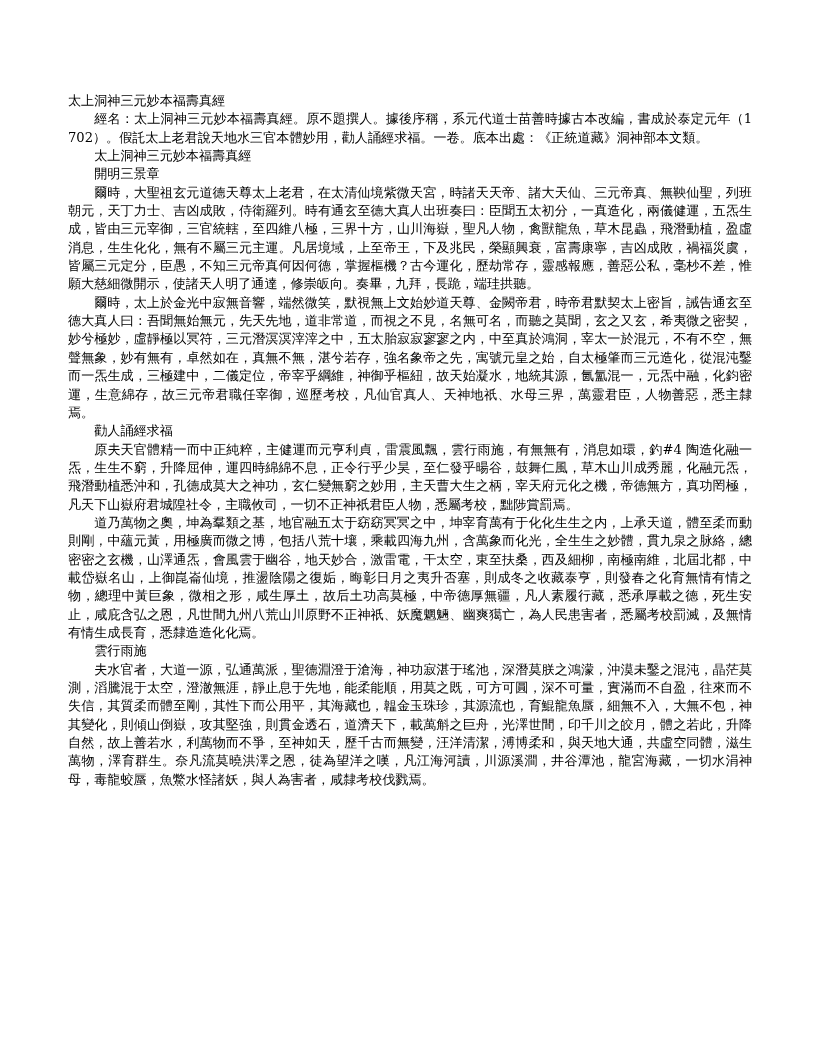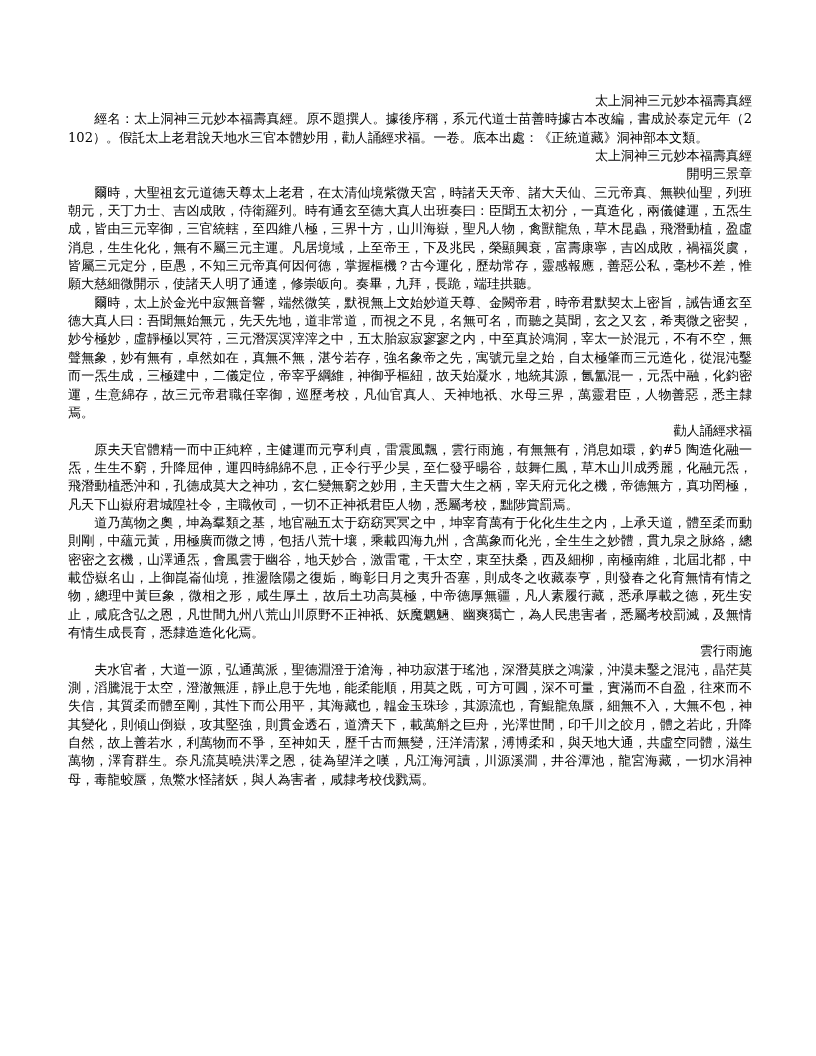--- a/index.html
+++ b/index.html
@@ -31,50 +31,50 @@
     font-size: 13.1px;
     line-height: 18.35px;
     text-align: justify;
     text-justify: inter-character;
     letter-spacing: 0px;
     word-break: break-all;
     hyphens: none;
   }
   
   .flush {
-    text-align: right;
+    text-align: left;
   }
   .indent-1 {
     text-indent: 2em;
   }
   .indent-title {
     text-indent: 2em;
   }
 </style>
 </head>
 <body>
 
 <div class="page">
   <div class="content">
 
     <p class="para flush">太上洞神三元妙本福壽真經</p>
 
-    <p class="para indent-1">經名：太上洞神三元妙本福壽真經。原不題撰人。據後序稱，系元代道士苗善時據古本改編，書成於泰定元年（2102）。假託太上老君說天地水三官本體妙用，勸人誦經求福。一卷。底本出處：《正統道藏》洞神部本文類。</p>
+    <p class="para indent-1">經名：太上洞神三元妙本福壽真經。原不題撰人。據後序稱，系元代道士苗善時據古本改編，書成於泰定元年（1702）。假託太上老君說天地水三官本體妙用，勸人誦經求福。一卷。底本出處：《正統道藏》洞神部本文類。</p>
 
     <p class="para indent-title flush">太上洞神三元妙本福壽真經</p>
 
     <p class="para indent-title flush">開明三景章</p>
 
     <p class="para indent-1">爾時，大聖祖玄元道德天尊太上老君，在太清仙境紫微天宮，時諸天天帝、諸大天仙、三元帝真、無鞅仙聖，列班朝元，天丁力士、吉凶成敗，侍衛羅列。時有通玄至德大真人出班奏曰：臣聞五太初分，一真造化，兩儀健運，五炁生成，皆由三元宰御，三官統轄，至四維八極，三界十方，山川海嶽，聖凡人物，禽獸龍魚，草木昆蟲，飛潛動植，盈虛消息，生生化化，無有不屬三元主運。凡居境域，上至帝王，下及兆民，榮顯興衰，富壽康寧，吉凶成敗，禍福災虞，皆屬三元定分，臣愚，不知三元帝真何因何德，掌握樞機？古今運化，歷劫常存，靈感報應，善惡公私，毫杪不差，惟願大慈細微開示，使諸天人明了通達，修崇皈向。奏畢，九拜，長跪，端珪拱聽。</p>
 
     <p class="para indent-1">爾時，太上於金光中寂無音響，端然微笑，默視無上文始妙道天尊、金闕帝君，時帝君默契太上密旨，誡告通玄至德大真人曰：吾聞無始無元，先天先地，道非常道，而視之不見，名無可名，而聽之莫聞，玄之又玄，希夷微之密契，妙兮極妙，虛靜極以冥符，三元潛溟溟滓滓之中，五太胎寂寂寥寥之内，中至真於鴻洞，宰太一於混元，不有不空，無聲無象，妙有無有，卓然如在，真無不無，湛兮若存，強名象帝之先，寓號元皇之始，自太極肇而三元造化，從混沌鑿而一炁生成，三極建中，二儀定位，帝宰乎綱維，神御乎樞紐，故天始凝水，地統其源，氤氳混一，元炁中融，化鈞密運，生意綿存，故三元帝君職任宰御，巡歷考校，凡仙官真人、天神地祇、水母三界，萬靈君臣，人物善惡，悉主隸焉。</p>
 
     <p class="para indent-title flush">勸人誦經求福</p>
 
-    <p class="para indent-1">原夫天官體精一而中正純粹，主健運而元亨利貞，雷震風飄，雲行雨施，有無無有，消息如環，釣#5 陶造化融一炁，生生不窮，升降屈伸，運四時綿綿不息，正令行乎少昊，至仁發乎暘谷，鼓舞仁風，草木山川成秀麗，化融元炁，飛潛動植悉沖和，孔德成莫大之神功，玄仁變無窮之妙用，主天曹大生之柄，宰天府元化之機，帝德無方，真功罔極，凡天下山嶽府君城隍社令，主職攸司，一切不正神祇君臣人物，悉屬考校，黜陟賞罰焉。</p>
+    <p class="para indent-1">原夫天官體精一而中正純粹，主健運而元亨利貞，雷震風飄，雲行雨施，有無無有，消息如環，釣#4 陶造化融一炁，生生不窮，升降屈伸，運四時綿綿不息，正令行乎少昊，至仁發乎暘谷，鼓舞仁風，草木山川成秀麗，化融元炁，飛潛動植悉沖和，孔德成莫大之神功，玄仁變無窮之妙用，主天曹大生之柄，宰天府元化之機，帝德無方，真功罔極，凡天下山嶽府君城隍社令，主職攸司，一切不正神祇君臣人物，悉屬考校，黜陟賞罰焉。</p>
 
 
     <p class="para indent-1">道乃萬物之奧，坤為羣類之基，地官融五太于窈窈冥冥之中，坤宰育萬有于化化生生之内，上承天道，體至柔而動則剛，中蘊元黃，用極廣而微之博，包括八荒十壤，乘載四海九州，含萬象而化光，全生生之妙體，貫九泉之脉絡，總密密之玄機，山澤通炁，會風雲于幽谷，地天妙合，激雷電，干太空，東至扶桑，西及細柳，南極南維，北屆北都，中載岱嶽名山，上御崑崙仙境，推盪陰陽之復姤，晦彰日月之夷升否塞，則成冬之收藏泰亨，則發春之化育無情有情之物，總理中黃巨象，微相之形，咸生厚土，故后土功高莫極，中帝德厚無疆，凡人素履行藏，悉承厚載之德，死生安止，咸庇含弘之恩，凡世間九州八荒山川原野不正神祇、妖魔魍魎、幽爽獦亡，為人民患害者，悉屬考校罰滅，及無情有情生成長育，悉隸造造化化焉。</p>
 
     <p class="para indent-title flush">雲行雨施</p>
 
     <p class="para indent-1">夫水官者，大道一源，弘通萬派，聖德淵澄于滄海，神功寂湛于瑤池，深潛莫朕之鴻濛，沖漠未鑿之混沌，晶茫莫測，滔騰混于太空，澄澈無涯，靜止息于先地，能柔能順，用莫之既，可方可圓，深不可量，實滿而不自盈，往來而不失信，其質柔而體至剛，其性下而公用平，其海藏也，韞金玉珠珍，其源流也，育鯤龍魚蜃，細無不入，大無不包，神其變化，則傾山倒嶽，攻其堅強，則貫金透石，道濟天下，載萬斛之巨舟，光澤世間，印千川之皎月，體之若此，升降自然，故上善若水，利萬物而不爭，至神如天，歷千古而無變，汪洋清潔，溥博柔和，與天地大通，共虛空同體，滋生萬物，澤育群生。奈凡流莫曉洪澤之恩，徒為望洋之嘆，凡江海河讀，川源溪澗，井谷潭池，龍宮海藏，一切水涓神母，毒龍蛟蜃，魚鱉水怪諸妖，與人為害者，咸隸考校伐戮焉。</p>
 
   </div>
 </div>

